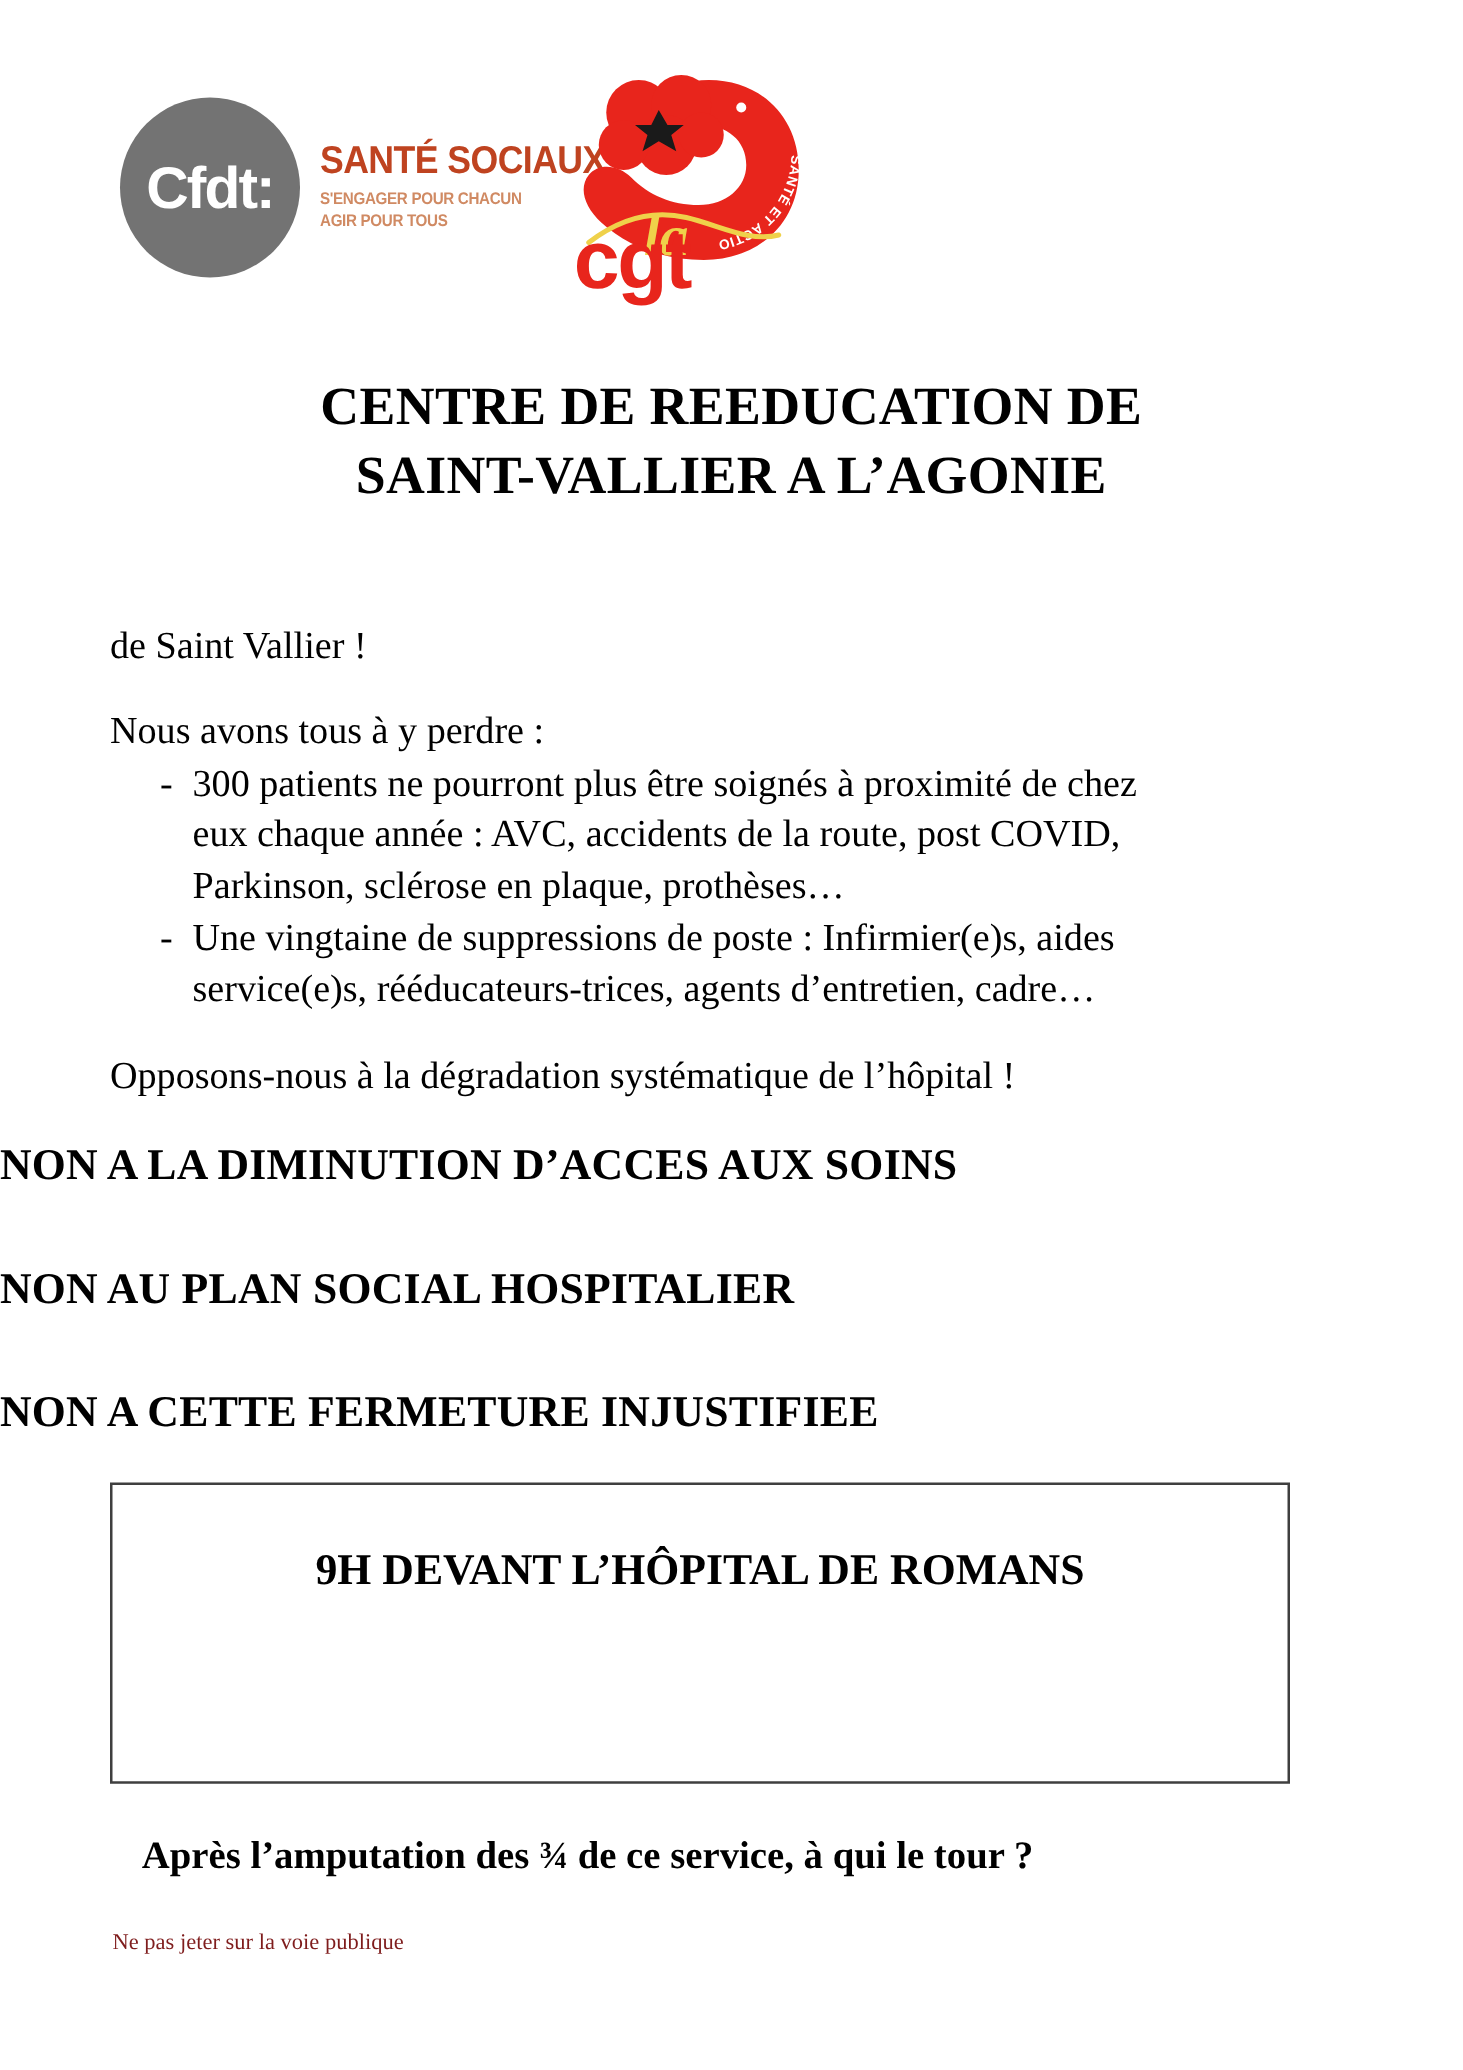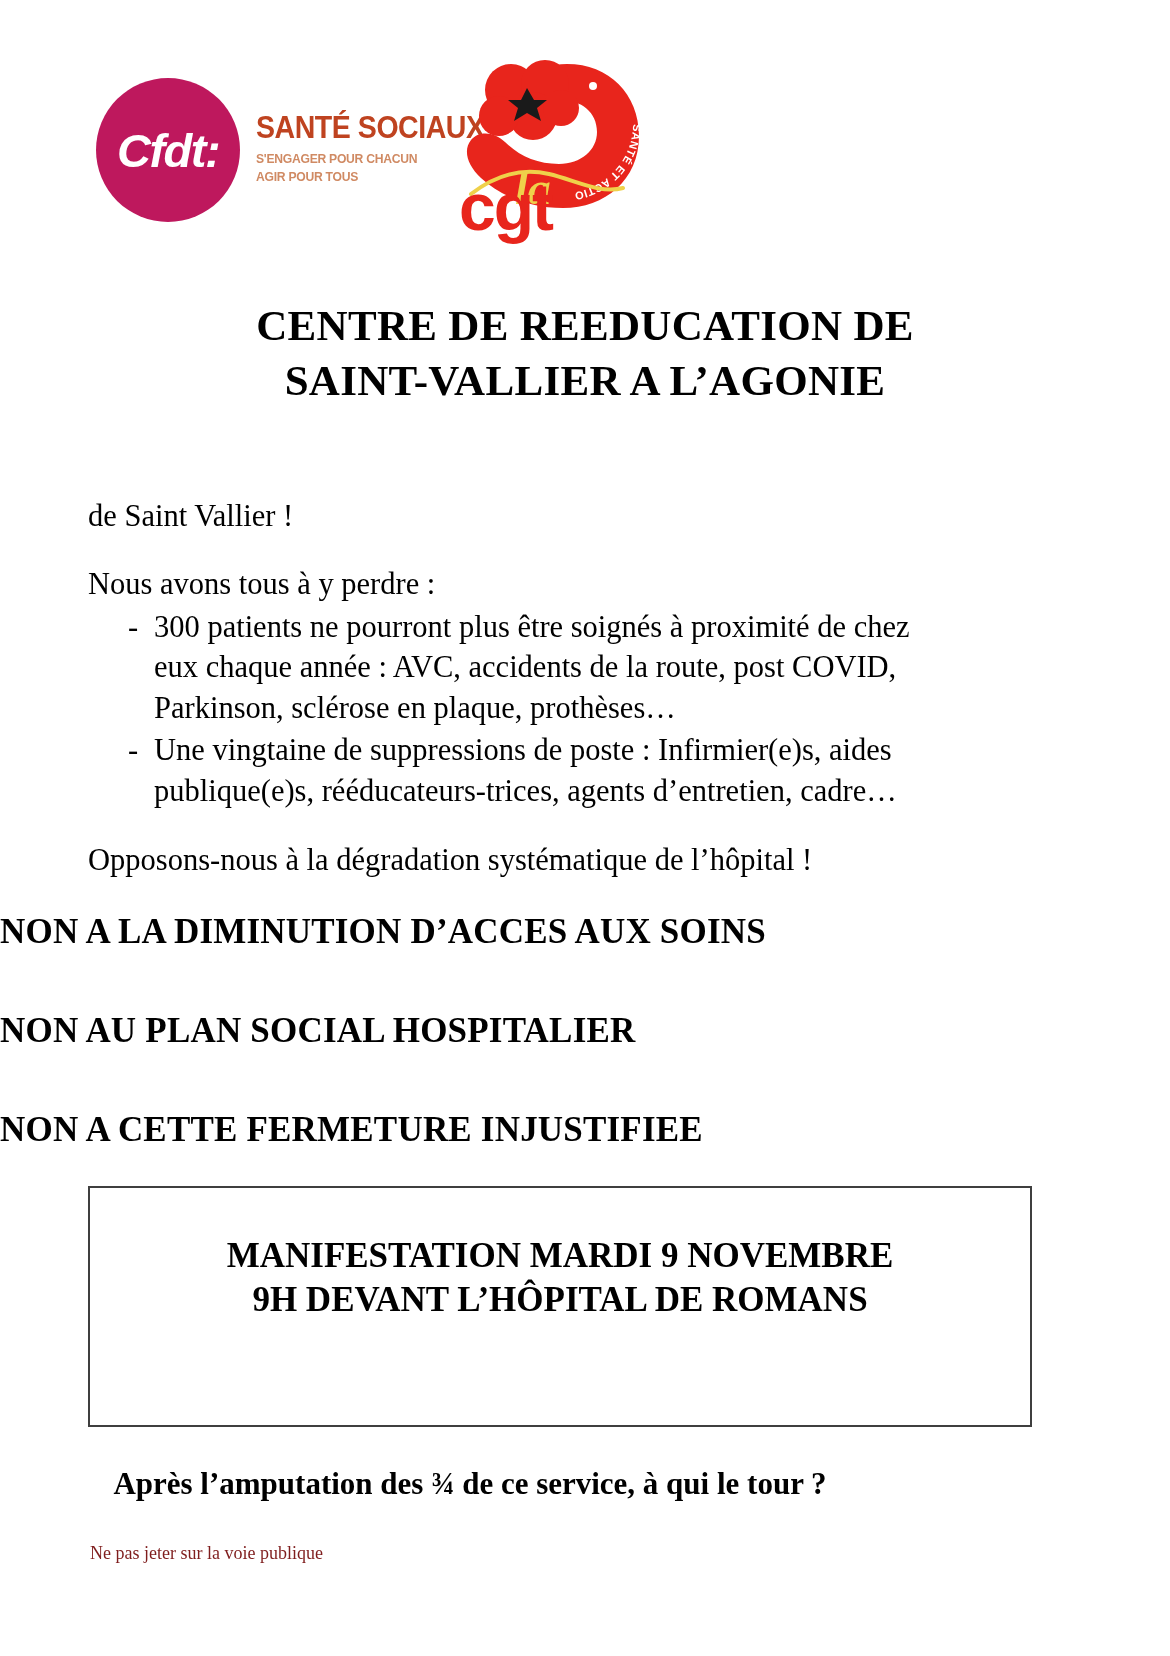--- a/index.html
+++ b/index.html
@@ -37,24 +37,23 @@
     position: absolute;
     left: 96px;
     top: 32px;
     display: flex;
     align-items: center;
   }
   .cfdt-circle {
     width: 144px;
     height: 144px;
     border-radius: 50%;
-    background: #be185d;
+    background: #737373;
     position: relative;
     flex: none;
-    font-style: italic;
   }
   .cfdt-word {
     position: absolute;
     left: 50%;
     top: 50%;
     transform: translate(-50%, -50%);
     color: #ffffff;
     font-family: "Liberation Sans", "DejaVu Sans", sans-serif;
     font-weight: bold;
     font-size: 47px;
@@ -292,36 +291,35 @@
     <ul class="bullets">
       <li>
         <span class="dash">-</span>
         <span>300 patients ne pourront plus être soignés à proximité de chez</span><br>
         <span>eux chaque année : AVC, accidents de la route, post COVID,</span><br>
         <span>Parkinson, sclérose en plaque, prothèses…</span>
       </li>
       <li>
         <span class="dash">-</span>
         <span>Une vingtaine de suppressions de poste : Infirmier(e)s, aides</span><br>
-        <span>publique(e)s, rééducateurs-trices, agents d’entretien, cadre…</span>
+        <span>service(e)s, rééducateurs-trices, agents d’entretien, cadre…</span>
       </li>
     </ul>
 
     <p class="para para-opposons">Opposons-nous à la dégradation systématique de l’hôpital !</p>
   </div>
 
   <div class="slogans">
     <div class="slogan">NON A LA DIMINUTION D’ACCES AUX SOINS</div>
     <div class="slogan">NON AU PLAN SOCIAL HOSPITALIER</div>
     <div class="slogan">NON A CETTE FERMETURE INJUSTIFIEE</div>
   </div>
 
   <div class="event-box">
     <div class="event-inner">
-      <div>MANIFESTATION MARDI 9 NOVEMBRE</div>
       <div>9H DEVANT L’HÔPITAL DE ROMANS</div>
     </div>
   </div>
 
   <div class="closing">Après l’amputation des ¾ de ce service, à qui le tour ?</div>
 
   <div class="footer">Ne pas jeter sur la voie publique</div>
 
 </div>
 

